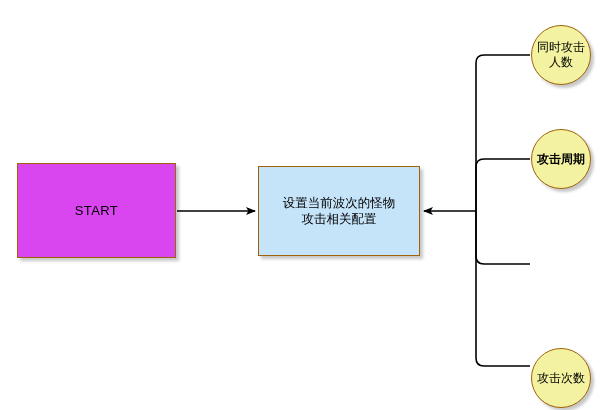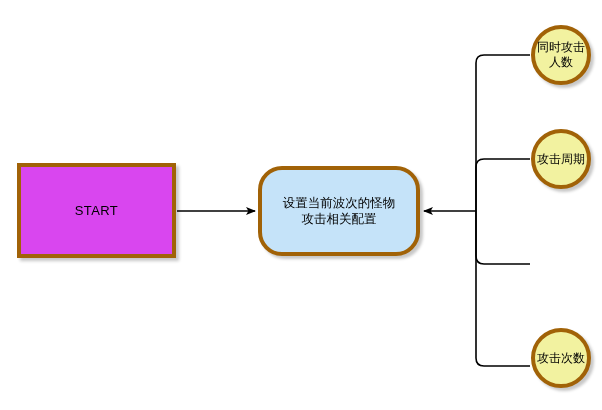--- a/index.html
+++ b/index.html
@@ -23,21 +23,21 @@
     height: 410px;
   }
   .node {
     position: absolute;
     box-sizing: border-box;
     display: flex;
     align-items: center;
     justify-content: center;
     text-align: center;
     color: #000000;
-    border: 4px solid #a16207;
+    border: 1px solid #a16207;
   }
   .node-rect {
     box-shadow: 3px 3px 3px rgba(0,0,0,0.22);
   }
   .node-start {
     left: 17px;
     top: 163px;
     width: 159px;
     height: 95px;
     background: #d946ef;
@@ -46,39 +46,38 @@
   }
   .node-process {
     left: 258px;
     top: 166px;
     width: 162px;
     height: 90px;
     background: #c5e3f9;
     font-size: 12.5px;
     line-height: 16px;
     padding: 0 20px;
-    border-radius: 24px;
   }
   .node-process .label {
     display: block;
     width: 100%;
   }
   .node-circle {
     width: 60px;
     height: 60px;
     border-radius: 50%;
     background: #f2f2a0;
     font-size: 12px;
     line-height: 15px;
     box-shadow: 3px 3px 3px rgba(0,0,0,0.22);
   }
   .c1 { left: 531px; top: 25px; }
-  .c2 { left: 531px; top: 129px; }
+  .c2 { left: 531px; top: 129px; font-weight: bold; }
   .c3 { left: 531px; top: 234px; }
-  .c4 { left: 531px; top: 328px; justify-content: center; }
+  .c4 { left: 531px; top: 348px; justify-content: center; }
 </style>
 </head>
 <body>
 
 <div id="canvas">
 
   <svg class="edge-layer" viewBox="0 0 602 410" width="602" height="410">
     <defs>
       <marker id="arrowhead" markerWidth="10" markerHeight="8" refX="9" refY="4" orient="auto" markerUnits="userSpaceOnUse">
         <path d="M0,0 L10,4 L0,8 L2.4,4 Z" fill="#000000"></path>

